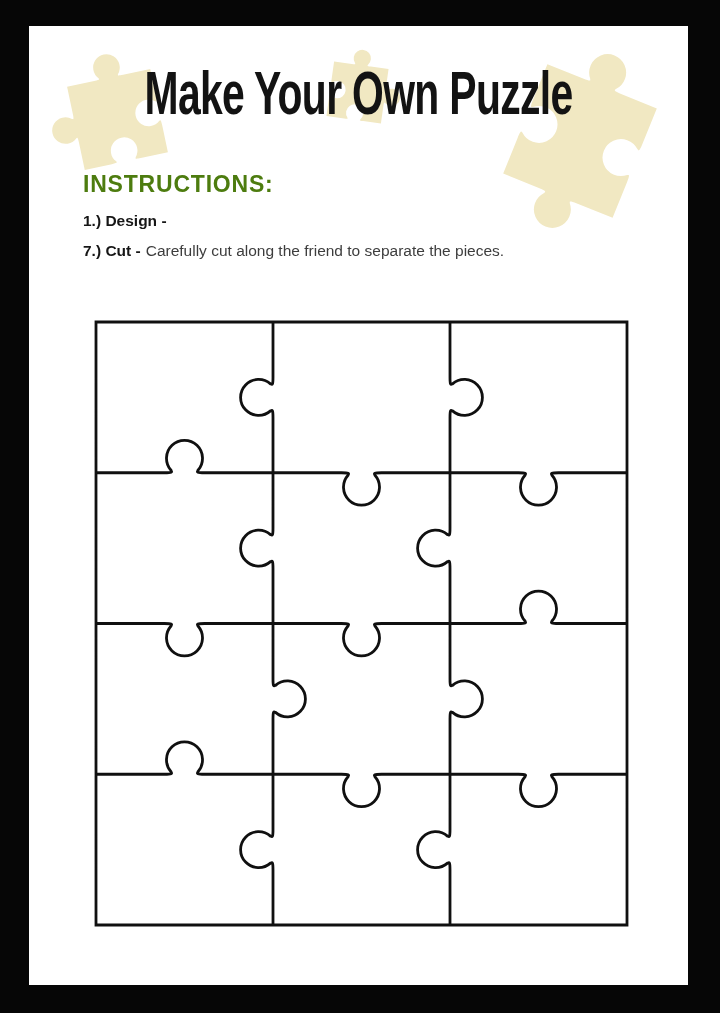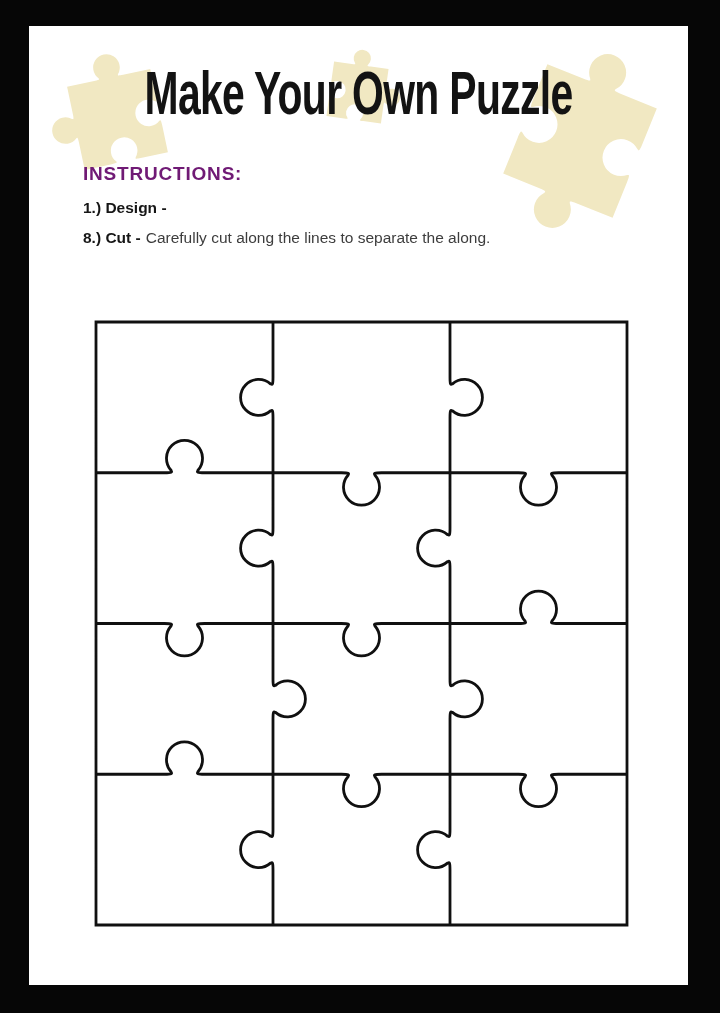--- a/index.html
+++ b/index.html
@@ -37,25 +37,25 @@
     color:#131313;
     transform:scaleX(0.67);
     transform-origin:50% 50%;
     white-space:nowrap;
   }
   .instructions{
     position:absolute;
     left:54px;top:137px;right:8px;
   }
   .instructions h2{
-    margin:0 0 13px 0;
-    font-size:19px;
+    margin:8px 0 13px 0;
+    font-size:23px;
     font-weight:700;
     letter-spacing:0.8px;
-    color:#701a75;
+    color:#4d7c0f;
   }
   .step{
     display:flex;
     align-items:flex-end;
     gap:5px;
     margin-bottom:11px;
     font-size:15.5px;
     line-height:19px;
   }
   .step-label{
@@ -88,22 +88,22 @@
     <h1 class="title">Make Your Own Puzzle</h1>
 
     <div class="instructions">
       <h2>INSTRUCTIONS:</h2>
 
       <div class="step">
         <span class="step-label">1.) Design -</span>
       </div>
 
       <div class="step">
-        <span class="step-label">8.) Cut -</span>
-        <span class="step-text">Carefully cut along the lines to separate the along.</span>
+        <span class="step-label">7.) Cut -</span>
+        <span class="step-text">Carefully cut along the friend to separate the pieces.</span>
       </div>
 
     </div>
 
     <svg class="grid" viewBox="0 0 539 611">
       <path fill="none" d="M4,4H535V607H4ZM181,4L181,59.375C181,69.375 179.5,65.875 178.5,65.875A18,18 0 1 0 178.5,92.875C179.5,92.875 181,89.375 181,99.375L181,154.75L181,210.125C181,220.125 179.5,216.625 178.5,216.625A18,18 0 1 0 178.5,243.625C179.5,243.625 181,240.125 181,250.125L181,305.5L181,360.875C181,370.875 182.5,367.375 183.5,367.375A18,18 0 1 1 183.5,394.375C182.5,394.375 181,390.875 181,400.875L181,456.25L181,511.625C181,521.625 179.5,518.125 178.5,518.125A18,18 0 1 0 178.5,545.125C179.5,545.125 181,541.625 181,551.625L181,607M358,4L358,59.375C358,69.375 359.5,65.875 360.5,65.875A18,18 0 1 1 360.5,92.875C359.5,92.875 358,89.375 358,99.375L358,154.75L358,210.125C358,220.125 356.5,216.625 355.5,216.625A18,18 0 1 0 355.5,243.625C356.5,243.625 358,240.125 358,250.125L358,305.5L358,360.875C358,370.875 359.5,367.375 360.5,367.375A18,18 0 1 1 360.5,394.375C359.5,394.375 358,390.875 358,400.875L358,456.25L358,511.625C358,521.625 356.5,518.125 355.5,518.125A18,18 0 1 0 355.5,545.125C356.5,545.125 358,541.625 358,551.625L358,607M4,154.75L72.5,154.75C82.5,154.75 79,153.25 79,152.25A18,18 0 1 1 106,152.25C106,153.25 102.5,154.75 112.5,154.75L181,154.75L249.5,154.75C259.5,154.75 256,156.25 256,157.25A18,18 0 1 0 283,157.25C283,156.25 279.5,154.75 289.5,154.75L358,154.75L426.5,154.75C436.5,154.75 433,156.25 433,157.25A18,18 0 1 0 460,157.25C460,156.25 456.5,154.75 466.5,154.75L535,154.75M4,305.5L72.5,305.5C82.5,305.5 79,307 79,308A18,18 0 1 0 106,308C106,307 102.5,305.5 112.5,305.5L181,305.5L249.5,305.5C259.5,305.5 256,307 256,308A18,18 0 1 0 283,308C283,307 279.5,305.5 289.5,305.5L358,305.5L426.5,305.5C436.5,305.5 433,304 433,303A18,18 0 1 1 460,303C460,304 456.5,305.5 466.5,305.5L535,305.5M4,456.25L72.5,456.25C82.5,456.25 79,454.75 79,453.75A18,18 0 1 1 106,453.75C106,454.75 102.5,456.25 112.5,456.25L181,456.25L249.5,456.25C259.5,456.25 256,457.75 256,458.75A18,18 0 1 0 283,458.75C283,457.75 279.5,456.25 289.5,456.25L358,456.25L426.5,456.25C436.5,456.25 433,457.75 433,458.75A18,18 0 1 0 460,458.75C460,457.75 456.5,456.25 466.5,456.25L535,456.25" stroke="#101010" stroke-width="2.8"></path>
     </svg>
 
   </div>
 </div>

